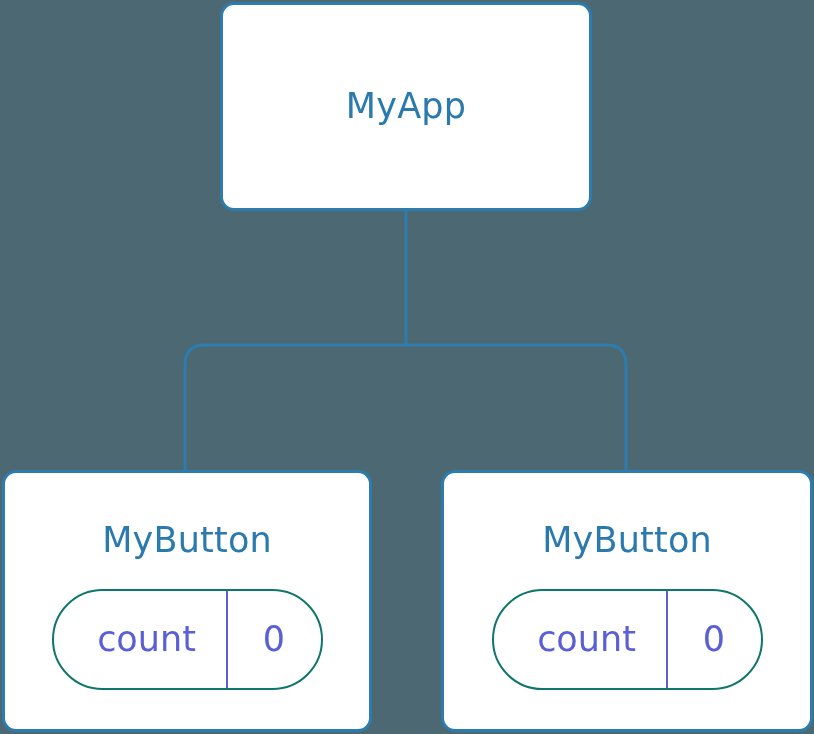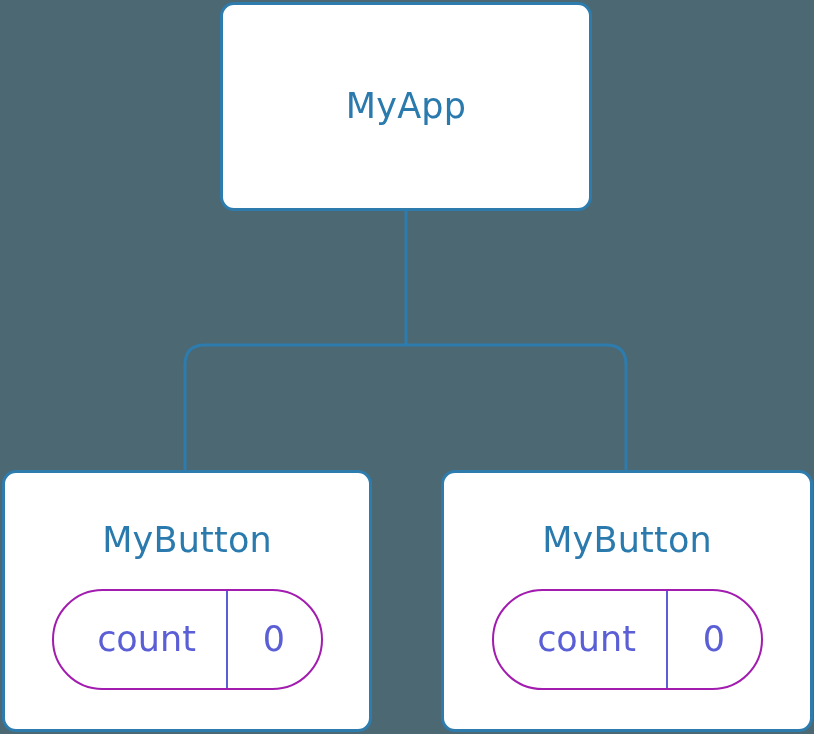--- a/index.html
+++ b/index.html
@@ -81,21 +81,21 @@
   .node-child-right .node-title {
     margin-top: 50px;
     text-align: center;
   }
 
   
   .state-pill {
     margin-top: 31px;
     display: flex;
     align-items: stretch;
-    border: 2px solid #a21caf;
+    border: 2px solid #0f766e;
     border-radius: 999px;
     height: 101px;
     box-sizing: border-box;
     background: transparent;
     overflow: hidden;
   }
 
   .state-key,
   .state-value {
     display: flex;

